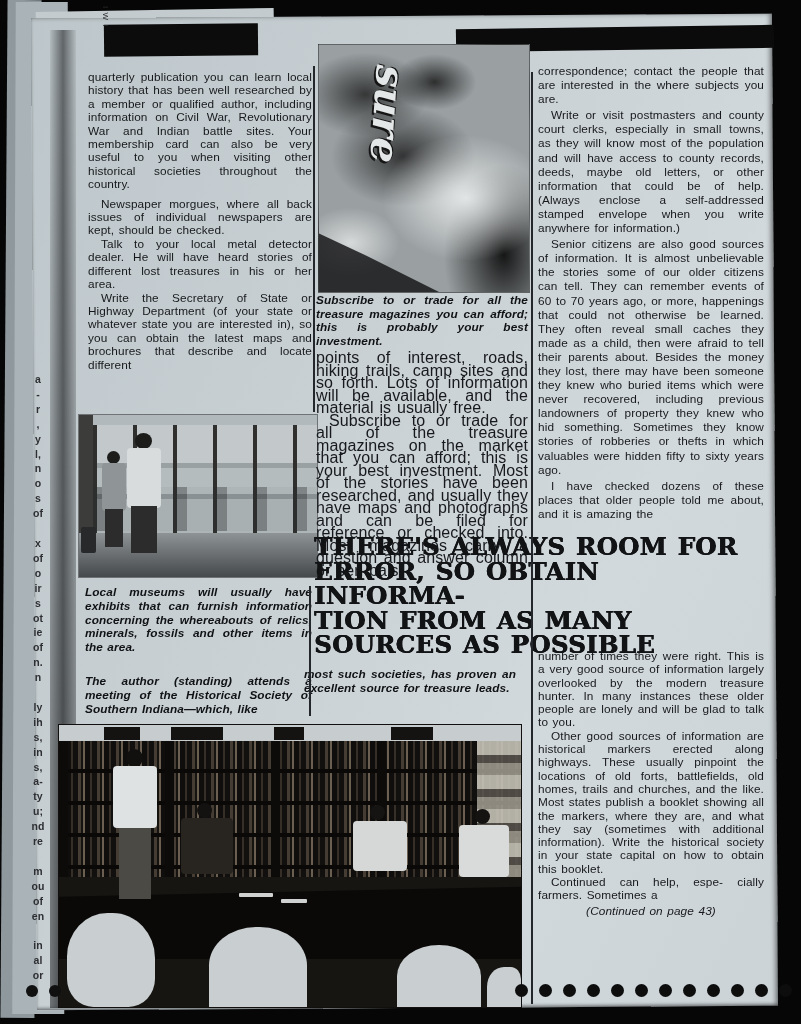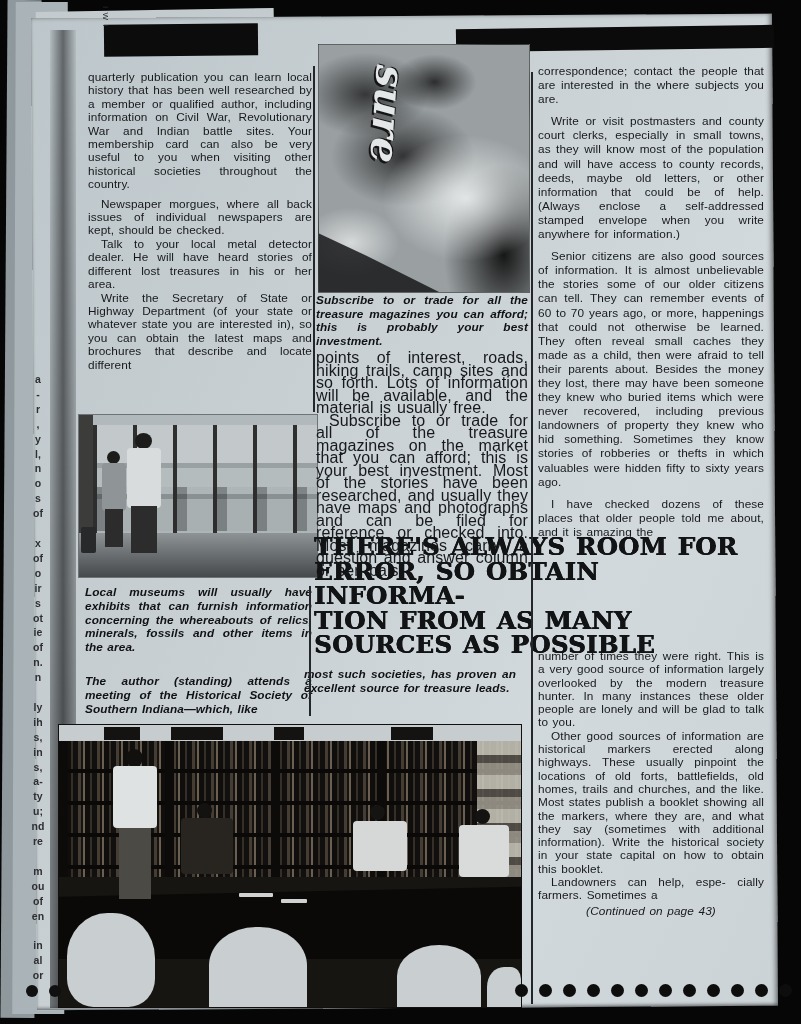--- a/index.html
+++ b/index.html
@@ -29,21 +29,21 @@
   
   .body-text{color:#17191c;text-align:justify;letter-spacing:.1px;word-spacing:1.2px;}
   .body-text p{margin:0;}
   .ind{text-indent:13px;}
   .col1{left:88px;top:71px;width:224px;font-size:11.8px;}
   .col1 p{line-height:13.4px;}
   .gap-top{margin-top:6px !important;}
   .col2-body{left:316px;top:352px;width:212px;font-size:16px;}
   .col2-body p{line-height:12.5px;}
   .col3-top{left:538px;top:64px;width:226px;font-size:11.8px;}
-  .col3-top p{line-height:14.1px;margin-top:8px;}
+  .col3-top p{line-height:14.1px;margin-top:2px;}
   .col3-top p:first-child{margin-top:0;}
   .col3-bottom{left:538px;top:650px;width:226px;font-size:11.8px;}
   .col3-bottom p{line-height:13.3px;}
   .continued{font-style:italic;text-align:center;text-indent:0;margin-top:2px !important;}
 
   .caption{font-weight:bold;font-style:italic;color:#101214;text-align:justify;
         letter-spacing:.1px;word-spacing:1px;font-size:11.8px;line-height:13.8px;}
   .cap-subscribe{left:316px;top:294px;width:212px;line-height:13.6px;}
   .cap-museum{left:85px;top:586px;width:227px;}
   .cap-author{left:85px;top:675px;width:227px;}
@@ -216,21 +216,21 @@
   <div class="abs headline">THERE'S ALWAYS ROOM FOR
 ERROR, SO OBTAIN INFORMA-
 TION FROM AS MANY
 SOURCES AS POSSIBLE</div>
 
   <div class="abs caption cap-societies">most such societies, has proven an excellent source for treasure leads.</div>
 
   <div class="abs col3-bottom body-text">
     <p>number of times they were right. This is a very good source of information largely overlooked by the modern treasure hunter. In many instances these older people are lonely and will be glad to talk to you.</p>
     <p class="ind">Other good sources of information are historical markers erected along highways. These usually pinpoint the locations of old forts, battlefields, old homes, trails and churches, and the like. Most states publish a booklet showing all the markers, where they are, and what they say (sometimes with additional information). Write the historical society in your state capital on how to obtain this booklet.</p>
-    <p class="ind">Landowners can help, espe- cially farmers. Sometimes a</p>
+    <p class="ind">Continued can help, espe- cially farmers. Sometimes a</p>
     <p class="continued">(Continued on page 43)</p>
   </div>
 
   <div class="abs vrule rule1"></div>
   <div class="abs vrule rule1b"></div>
   <div class="abs vrule rule2"></div>
 
   <div class="abs photo photo-meeting">
     <div class="meet-wall"></div>
     <div class="meet-frame" style="left:45px;width:36px;"></div>

